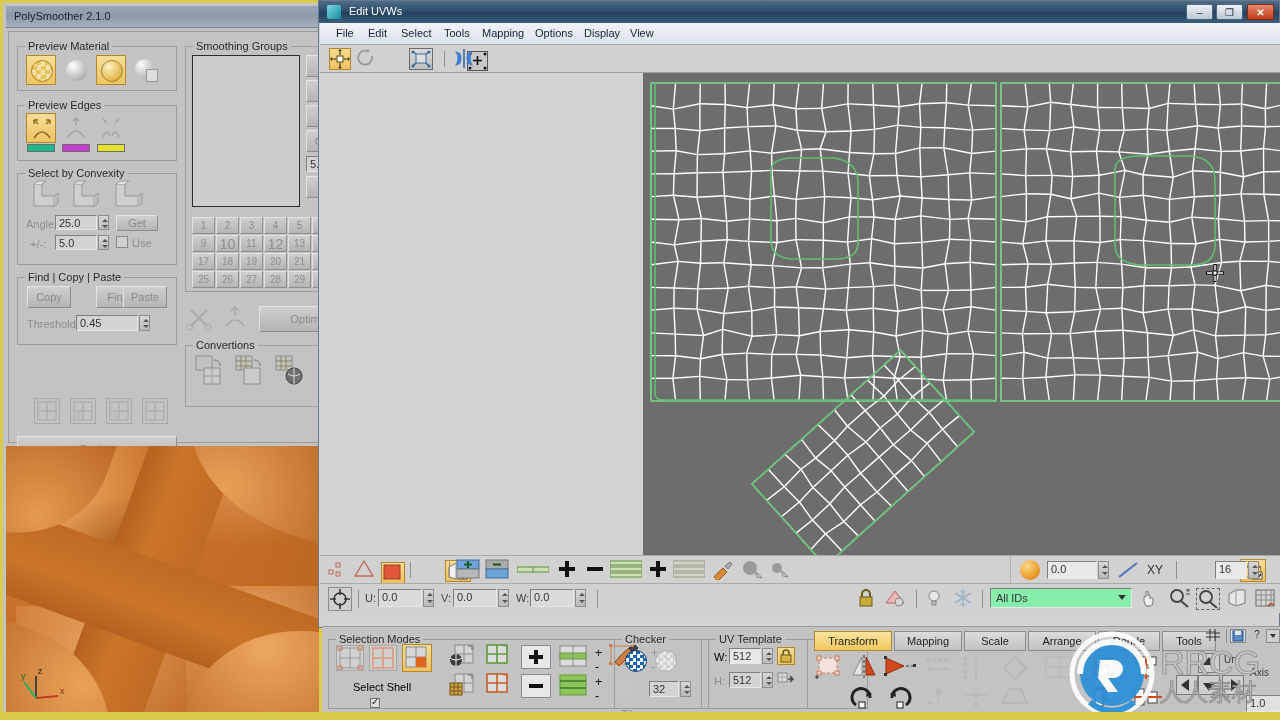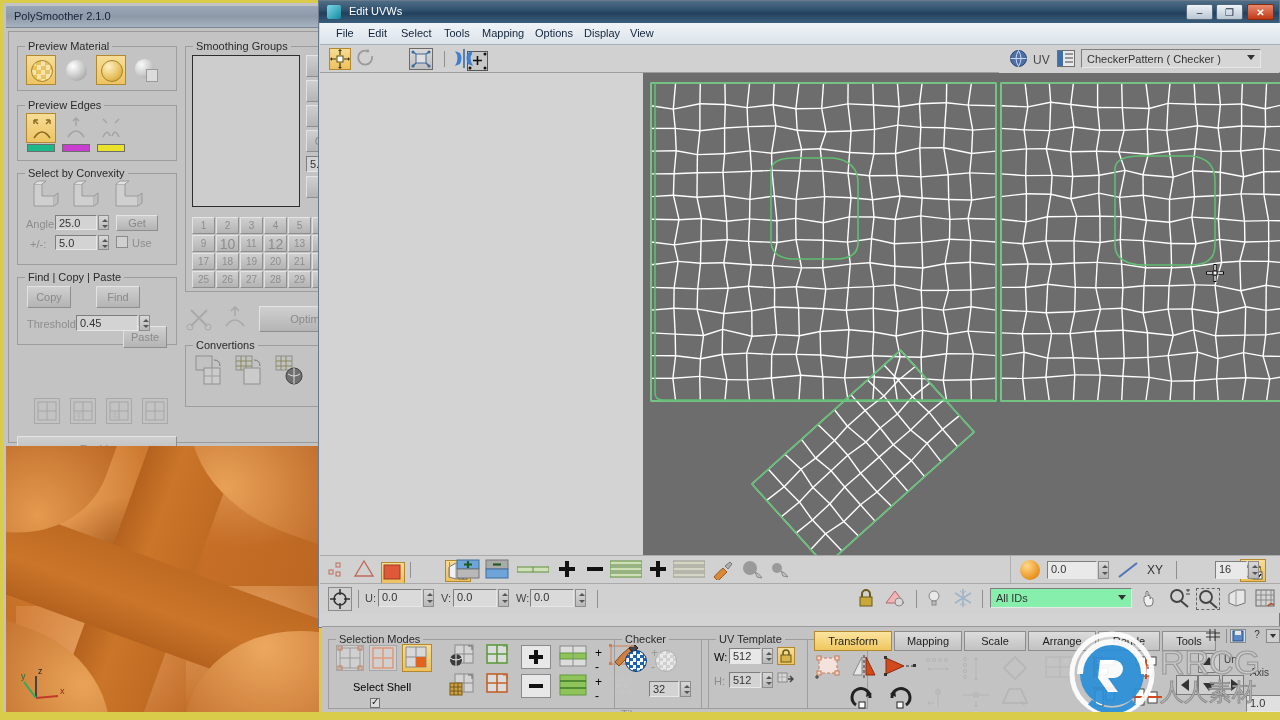--- a/index.html
+++ b/index.html
@@ -250,21 +250,21 @@
           <i></i>
         </div>
       <div class="abs" style="left:98px;top:62px;width:12px;height:12px;background:#d0d0d0;border:1px solid #8b8b8b;"></div>
       <span class="abs dim" style="left:114px;top:63px;">Use</span>
     </div>
 
     <div class="group" style="left:8px;top:245px;width:160px;height:68px;">
       <span class="glabel">Find | Copy | Paste</span>
       <div class="btn3d abs" style="left:9px;top:8px;width:44px;height:22px;line-height:21px;">Copy</div>
       <div class="btn3d abs" style="left:57px;top:8px;width:44px;height:22px;line-height:21px;margin-left:21px;">Find</div>
-      <div class="btn3d abs" style="left:105px;top:8px;width:44px;height:22px;line-height:21px;margin-top:40px;">Paste</div>
+      <div class="btn3d abs" style="left:105px;top:8px;width:44px;height:22px;line-height:21px;">Paste</div>
       <span class="abs dim" style="left:9px;top:40px;">Threshold:</span>
       <div class="field abs" style="left:58px;top:37px;width:62px;height:16px;">0.45</div>
       <div class="spin abs" style="left:121px;top:37px;height:16px;">
           <i></i>
           <i></i>
         </div>
     </div>
 
     <div class="abs" style="left:25px;top:366px;width:26px;height:26px;border:1px solid #a8a8a8;">
       <svg width="24" height="24" viewBox="0 0 24 24">
@@ -471,39 +471,20 @@
     <div class="sep" style="left:124px;top:6px;height:16px;"></div>
     <div class="abs" style="left:132px;top:3px;width:26px;height:22px;">
       <svg width="24" height="21" viewBox="0 0 24 21">
           <path d="M3 3 q5 7 0 15 l5 -2 q3 -6 0 -11 z" fill="#3f7fd0"></path>
           <path d="M21 3 q-5 7 0 15 l-5 -2 q-3 -6 0 -11 z" fill="#3f7fd0"></path>
           <path d="M12 1 V20" stroke="#2b5c9a" stroke-width="1.4"></path>
         </svg>
     </div>
   </div>
 
-  <div id="uvw-toolbar2">
-    <div class="abs" style="left:10px;top:4px;width:20px;height:20px;">
-      <svg width="19" height="19" viewBox="0 0 19 19">
-          <circle cx="9.5" cy="9.5" r="8" fill="#4c6fa8" stroke="#2b4470"></circle>
-          <path d="M1.5 9.5 H17.5 M9.5 1.5 q5 8 0 16 M9.5 1.5 q-5 8 0 16" stroke="#c9d9f0" fill="none"></path>
-        </svg>
-    </div>
-    <span class="abs" style="left:34px;top:8px;font-size:12px;color:#4a4a4a;">UV</span>
-    <div class="abs" style="left:58px;top:5px;width:18px;height:17px;background:#e9e9e9;border:1px solid #6e6e6e;">
-      <svg width="16" height="15" viewBox="0 0 16 15">
-          <rect x="0" y="0" width="5" height="15" fill="#3f6ea8"></rect>
-          <path d="M7 3 h8 M7 7 h8 M7 11 h8" stroke="#444"></path>
-        </svg>
-    </div>
-    <div class="abs field" style="left:82px;top:4px;width:180px;height:19px;background:#d6d6d6;padding:3px 5px;">
-      <span>CheckerPattern  ( Checker )</span>
-      <span class="abs" style="right:5px;top:5px;border-left:4px solid transparent;border-right:4px solid transparent;border-top:5px solid #333;"></span>
-    </div>
-  </div>
 
   <div class="abs" id="uv-canvas">
     <svg id="uvsvg" width="700" height="482" viewBox="0 0 700 482">
         <g>
           <line x1="8.0" y1="10.0" x2="32.6" y2="10.0" stroke="#ffffff" stroke-width="1.4"></line>
           <line x1="32.6" y1="10.0" x2="57.3" y2="10.0" stroke="#ffffff" stroke-width="1.4"></line>
           <line x1="57.3" y1="10.0" x2="81.9" y2="10.0" stroke="#ffffff" stroke-width="1.4"></line>
           <line x1="81.9" y1="10.0" x2="106.6" y2="10.0" stroke="#ffffff" stroke-width="1.4"></line>
           <line x1="106.6" y1="10.0" x2="131.2" y2="10.0" stroke="#ffffff" stroke-width="1.4"></line>
           <line x1="131.2" y1="10.0" x2="155.9" y2="10.0" stroke="#ffffff" stroke-width="1.4"></line>

